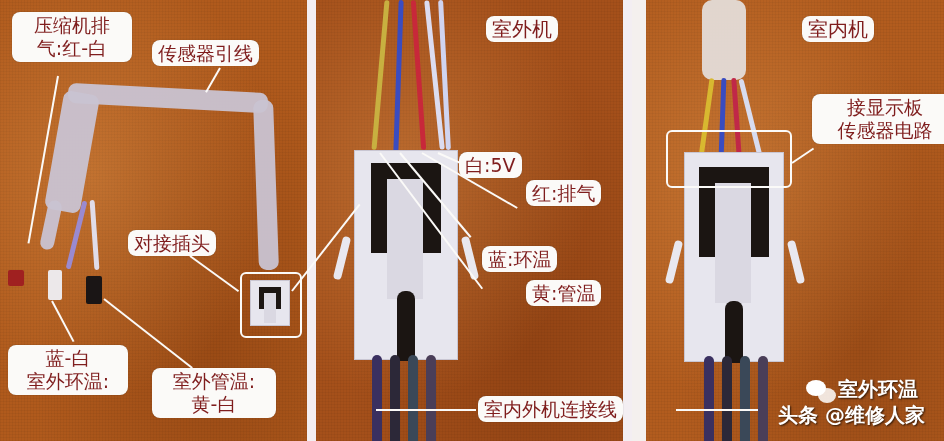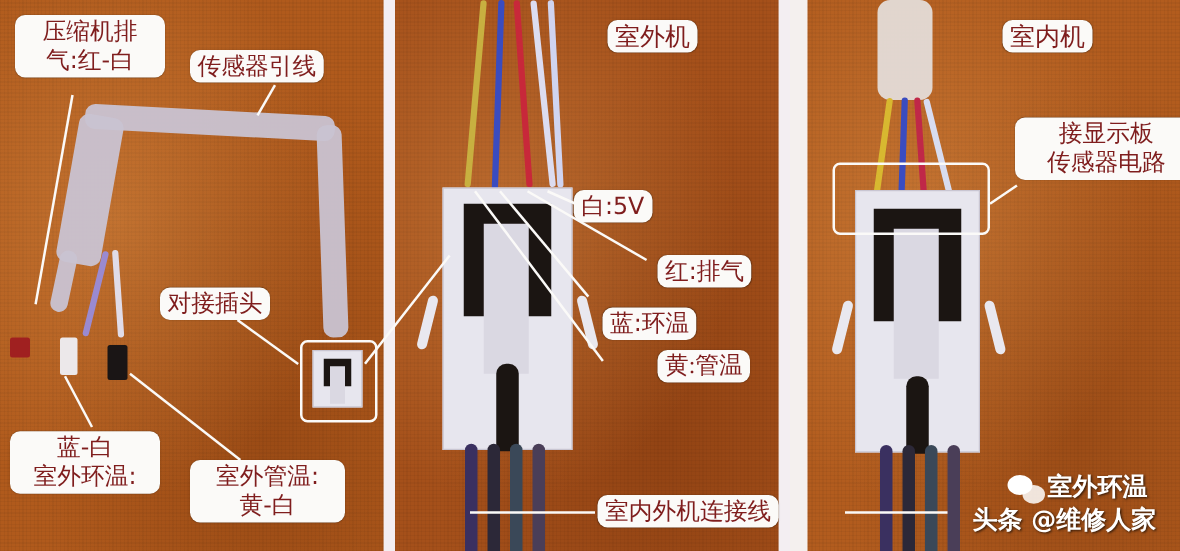--- a/index.html
+++ b/index.html
@@ -105,27 +105,27 @@
   <div class="cable" style="left:56px;top:355px;height:90px;background:#3a3060;"></div>
   <div class="cable" style="left:74px;top:355px;height:90px;background:#2c2838;"></div>
   <div class="cable" style="left:92px;top:355px;height:90px;background:#3a4858;"></div>
   <div class="cable" style="left:110px;top:355px;height:90px;background:#4a3e58;"></div>
 
   <div class="label" style="left:170px;top:16px;font-size:20px;">室外机</div>
 
   <div class="label" style="left:143px;top:152px;">白:5V</div>
   <div class="line" style="left:122px;top:152px;width:28px;transform:rotate(24deg);"></div>
 
-  <div class="label" style="left:210px;top:204px;">红:排气</div>
+  <div class="label" style="left:210px;top:180px;">红:排气</div>
   <div class="line" style="left:106px;top:152px;width:110px;transform:rotate(30deg);"></div>
 
   <div class="label" style="left:166px;top:246px;">蓝:环温</div>
   <div class="line" style="left:84px;top:152px;width:110px;transform:rotate(50deg);"></div>
 
-  <div class="label" style="left:210px;top:280px;font-family:Liberation Serif, serif;">黄:管温</div>
+  <div class="label" style="left:210px;top:280px;">黄:管温</div>
   <div class="line" style="left:64px;top:152px;width:170px;transform:rotate(53deg);"></div>
 
   <div class="line" style="left:60px;top:409px;width:100px;"></div>
 </div>
 
 <div class="label" style="left:478px;top:396px;z-index:6;">室内外机连接线</div>
 <div class="line" style="left:676px;top:409px;width:82px;z-index:6;"></div>
 
 <div class="divider" style="left:623px;"></div>
 

